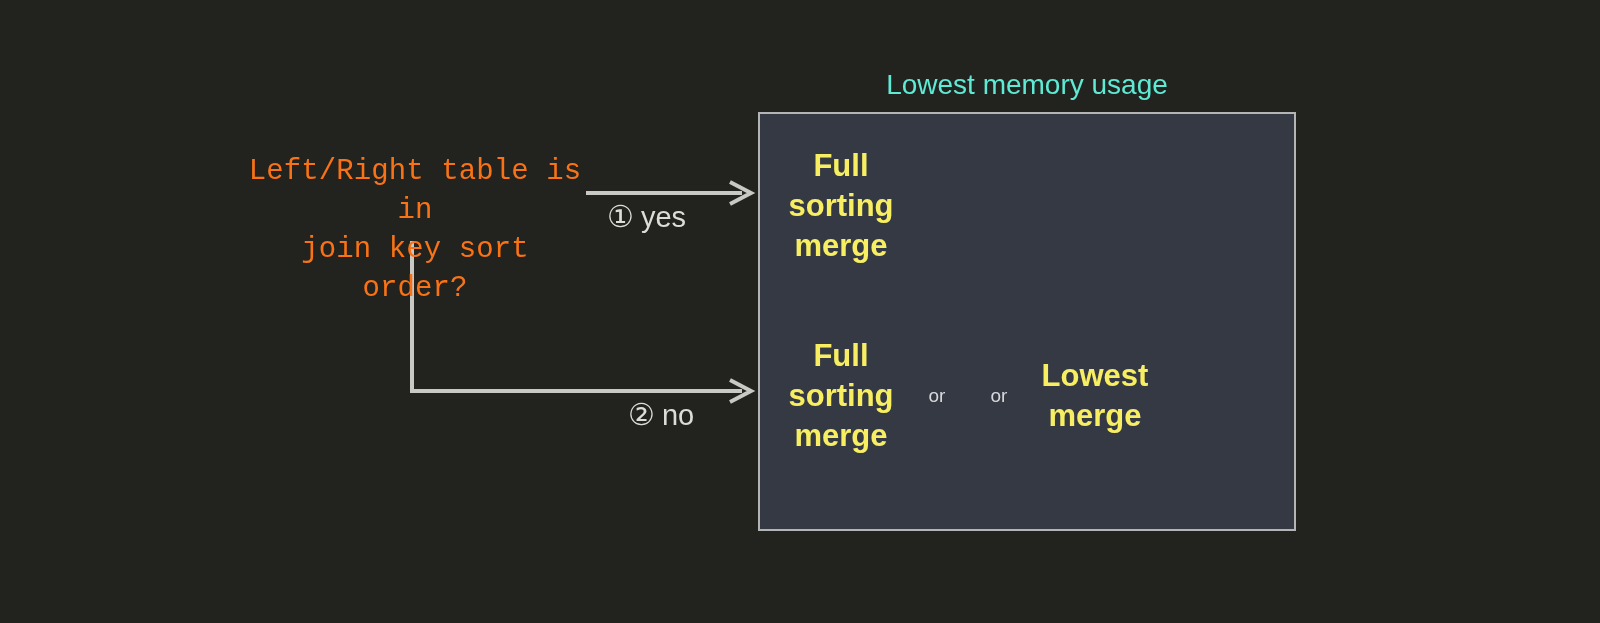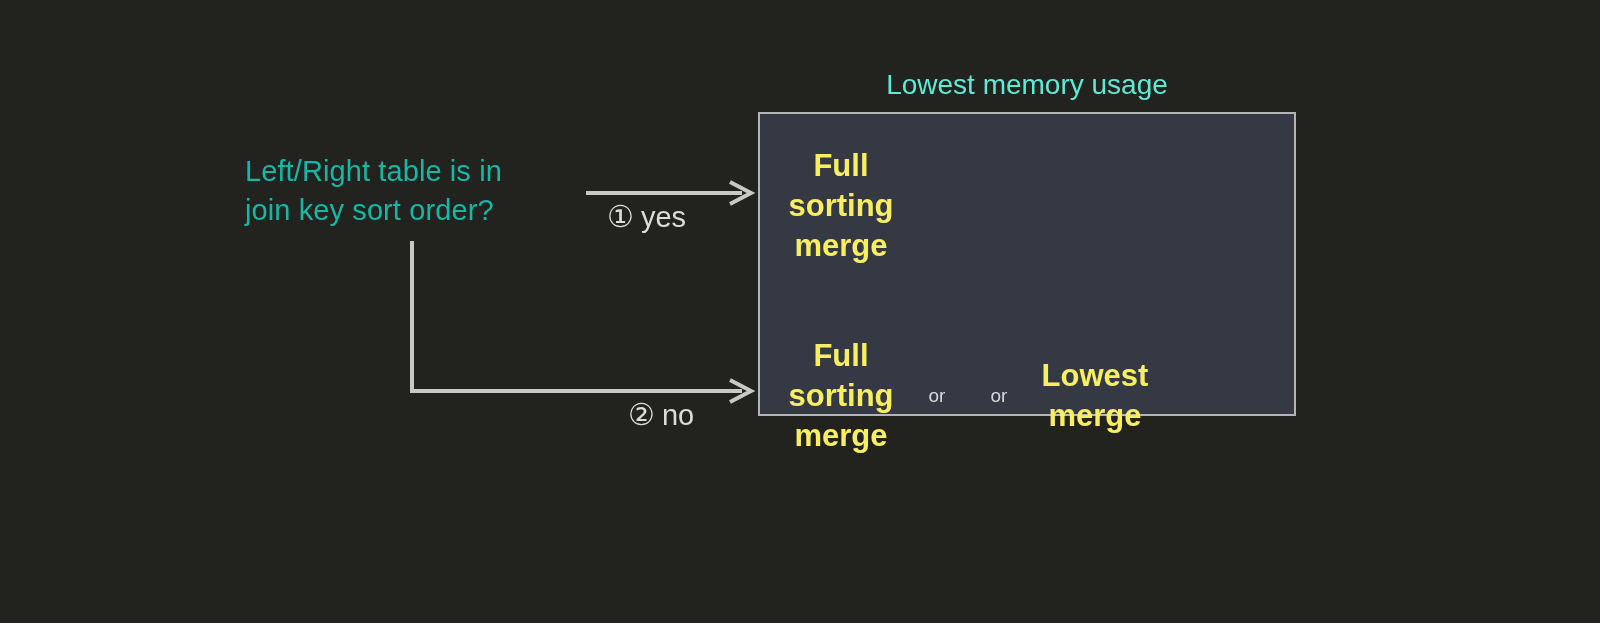--- a/index.html
+++ b/index.html
@@ -30,26 +30,27 @@
     height: 623px;
     pointer-events: none;
   }
 
   
   .question {
     position: absolute;
     left: 245px;
     top: 152px;
     width: 340px;
-    text-align: left;
-    color: #14b8a6;
+    text-align: center;
+    color: #f97316;
     font-size: 29px;
     line-height: 39px;
     letter-spacing: 0.1px;
     white-space: pre-line;
+    font-family: Liberation Mono, monospace;
   }
 
   
   .branch-label {
     position: absolute;
     color: #dcdcd8;
     font-size: 29px;
     line-height: 34px;
     white-space: nowrap;
   }
@@ -73,21 +74,21 @@
   }
   #caption-top    { top: 68px; }
   #caption-bottom { top: 482px; }
 
   
   #result-box {
     position: absolute;
     left: 758px;
     top: 112px;
     width: 538px;
-    height: 304px;
+    height: 419px;
     box-sizing: border-box;
     background: #353944;
     border: 2px solid #b4b4b4;
   }
 
   .result-row {
     position: absolute;
     left: 0;
     width: 100%;
     display: flex;

